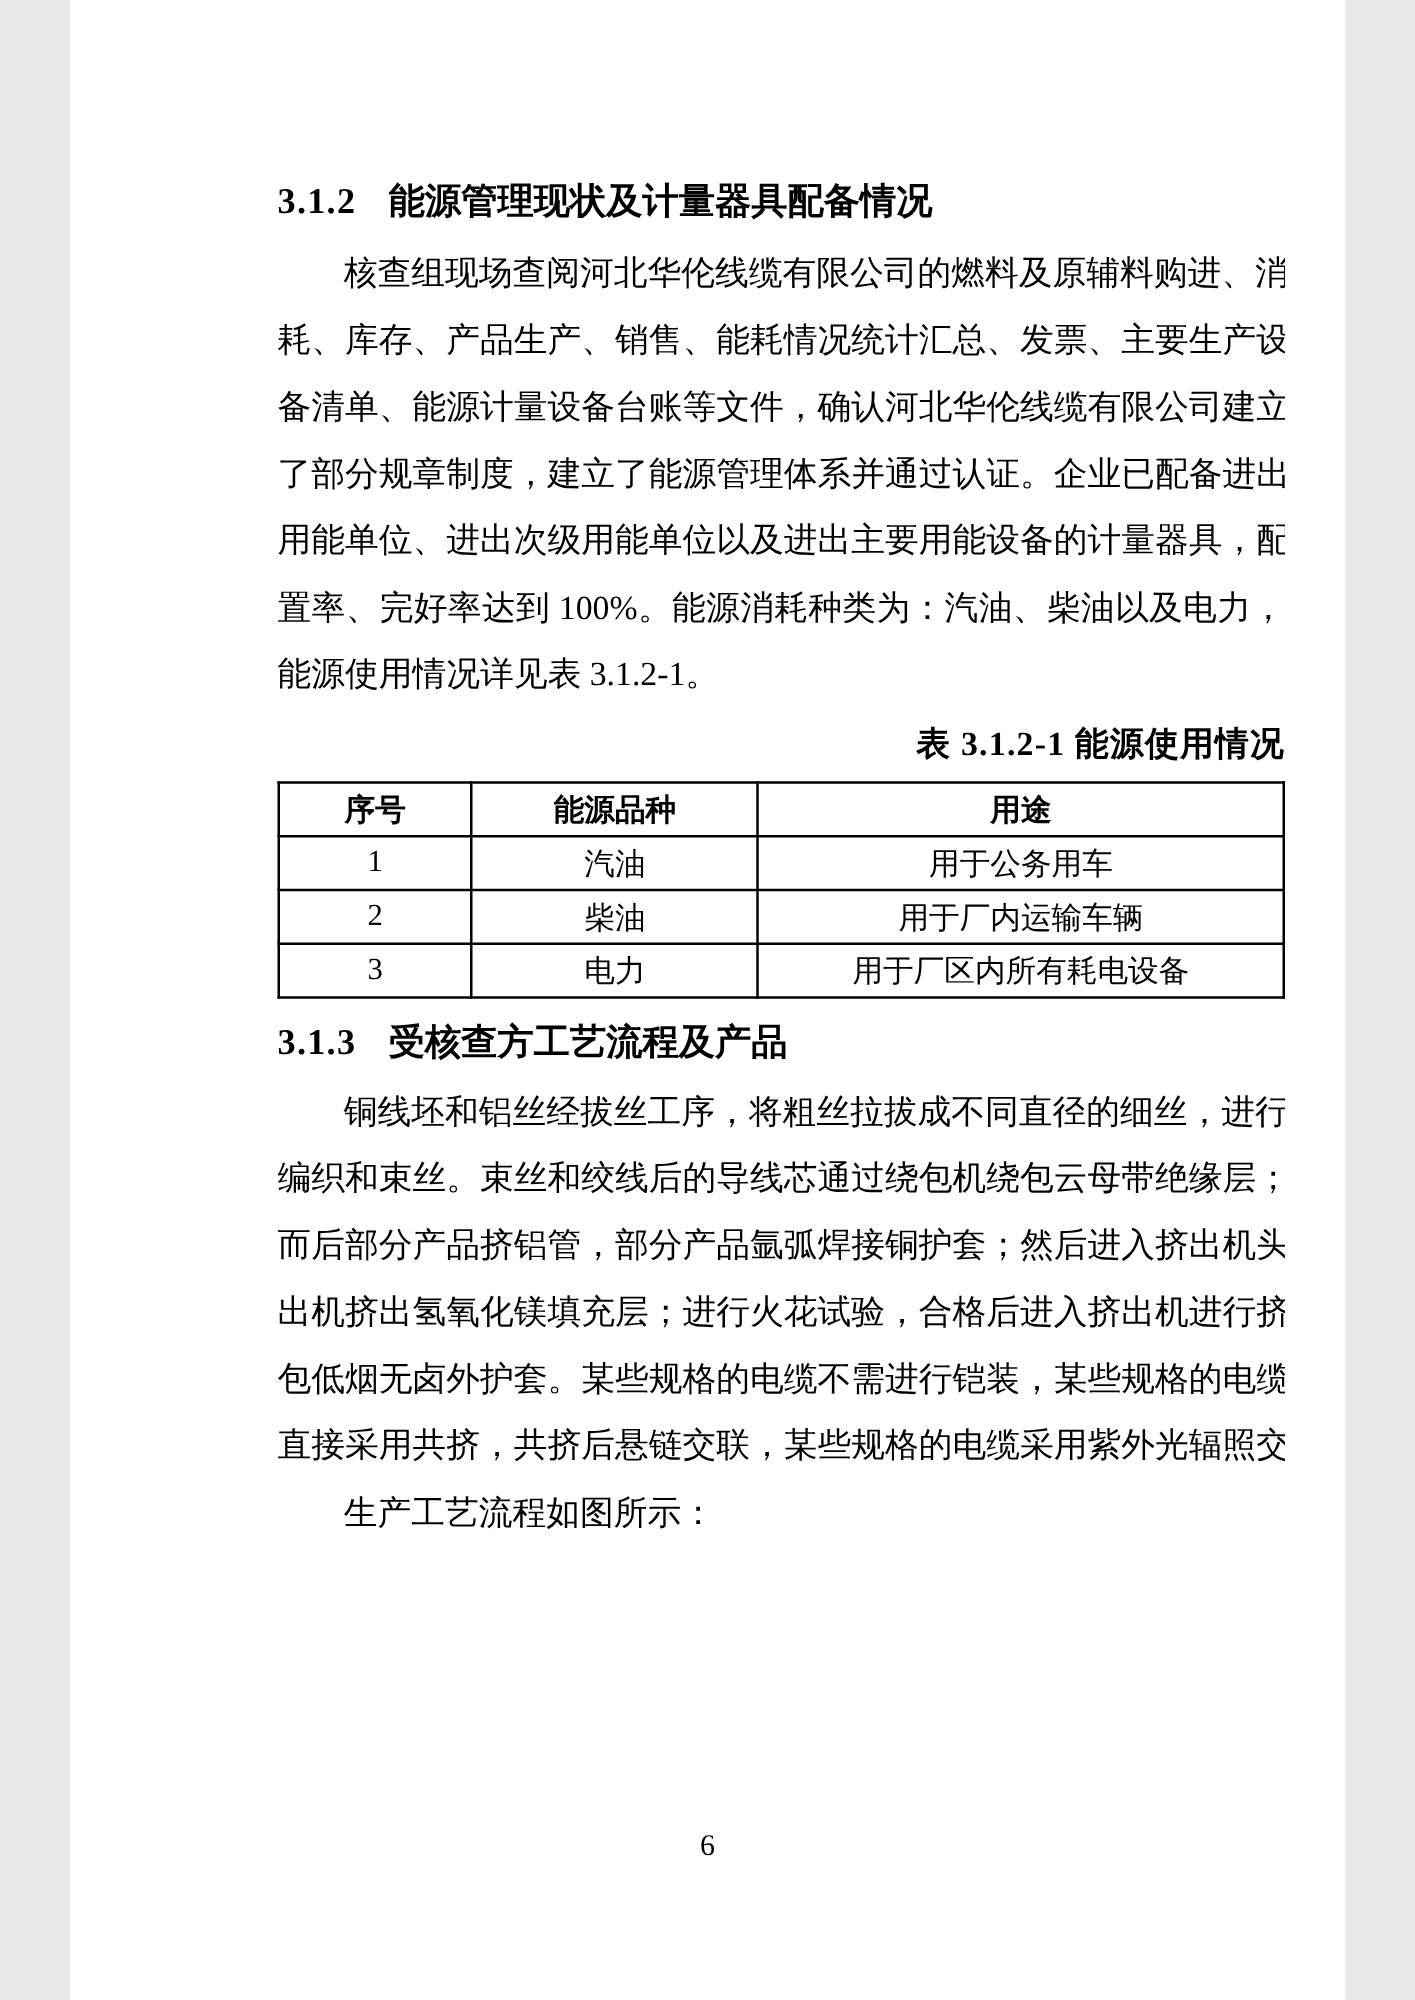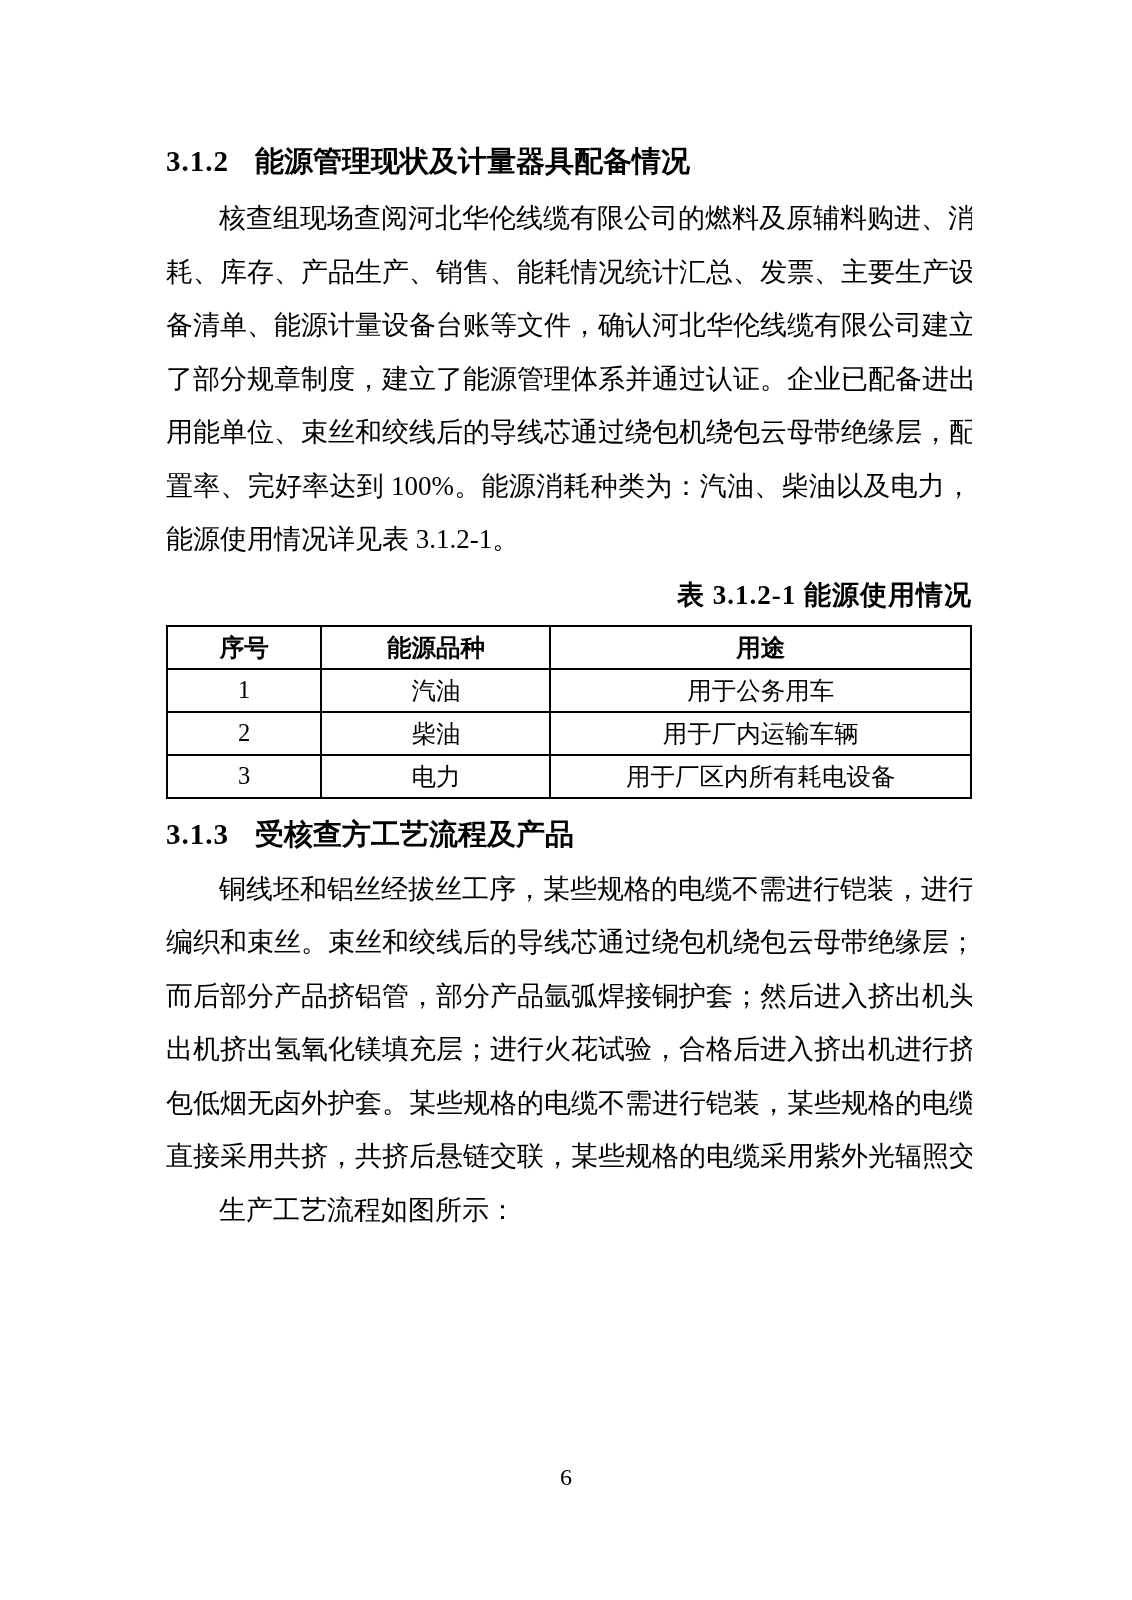--- a/index.html
+++ b/index.html
@@ -1,18 +1,18 @@
 <!DOCTYPE html>
 <html><head>
 <meta charset="utf-8">
 <style>
   html, body { margin: 0; padding: 0; background: #e8e8e8; }
   .page {
     position: relative;
-    width: 1132px;
+    width: 1020px;
     height: 1600px;
     margin: 0 auto;
     background: #ffffff;
     color: #000000;
     font-family: "Liberation Serif", "DejaVu Serif", serif;
     overflow: hidden;
   }
   .content {
     position: absolute;
     left: 166px;
@@ -83,21 +83,21 @@
 
     <div class="heading">
       <span class="h-num">3.1.2</span><span class="h-title">能源管理现状及计量器具配备情况</span>
     </div>
 
     <div class="para">
         <div class="pline indent">核查组现场查阅河北华伦线缆有限公司的燃料及原辅料购进、消</div>
         <div class="pline">耗、库存、产品生产、销售、能耗情况统计汇总、发票、主要生产设</div>
         <div class="pline">备清单、能源计量设备台账等文件，确认河北华伦线缆有限公司建立</div>
         <div class="pline">了部分规章制度，建立了能源管理体系并通过认证。企业已配备进出</div>
-        <div class="pline">用能单位、束丝和绞线后的导线芯通过绕包机绕包云母带绝缘层，配</div>
+        <div class="pline">用能单位、进出次级用能单位以及进出主要用能设备的计量器具，配</div>
         <div class="pline">置率、完好率达到 100%。能源消耗种类为：汽油、柴油以及电力，</div>
         <div class="pline last">能源使用情况详见表 3.1.2-1。</div>
       </div>
 
     <div class="table-caption">表 3.1.2-1  能源使用情况</div>
 
     <table class="energy">
       <colgroup>
           <col class="c1">
           <col class="c2">
@@ -127,21 +127,21 @@
             <td>用于厂区内所有耗电设备</td>
           </tr>
         </tbody>
     </table>
 
     <div class="heading h2">
       <span class="h-num">3.1.3</span><span class="h-title">受核查方工艺流程及产品</span>
     </div>
 
     <div class="para">
-        <div class="pline indent">铜线坯和铝丝经拔丝工序，某些规格的电缆不需进行铠装，进行</div>
+        <div class="pline indent">铜线坯和铝丝经拔丝工序，将粗丝拉拔成不同直径的细丝，进行</div>
         <div class="pline">编织和束丝。束丝和绞线后的导线芯通过绕包机绕包云母带绝缘层；</div>
         <div class="pline">而后部分产品挤铝管，部分产品氩弧焊接铜护套；然后进入挤出机头，</div>
         <div class="pline">出机挤出氢氧化镁填充层；进行火花试验，合格后进入挤出机进行挤</div>
         <div class="pline">包低烟无卤外护套。某些规格的电缆不需进行铠装，某些规格的电缆</div>
         <div class="pline">直接采用共挤，共挤后悬链交联，某些规格的电缆采用紫外光辐照交</div>
       </div>
 
     <div class="pline indent last">生产工艺流程如图所示：</div>
 
   </div>

